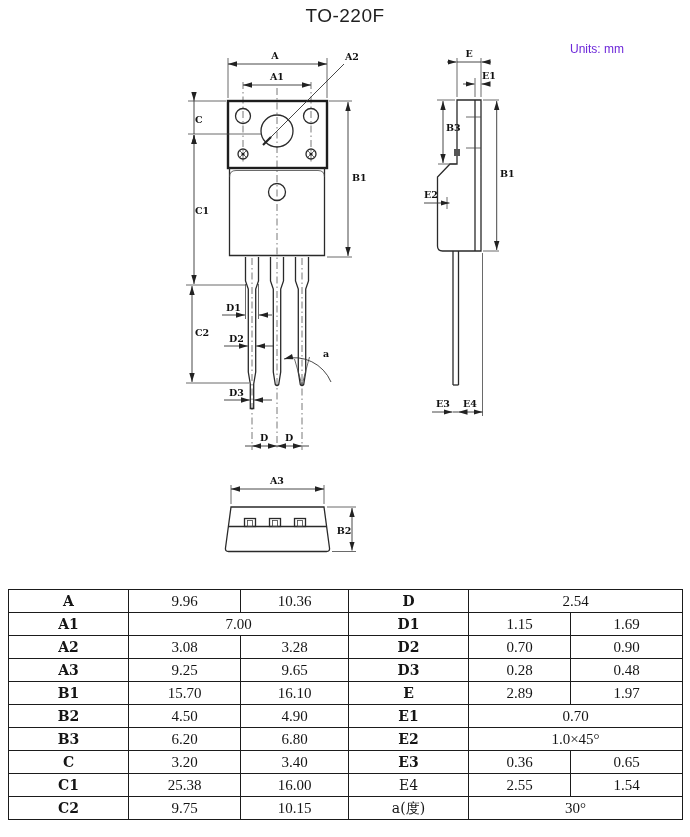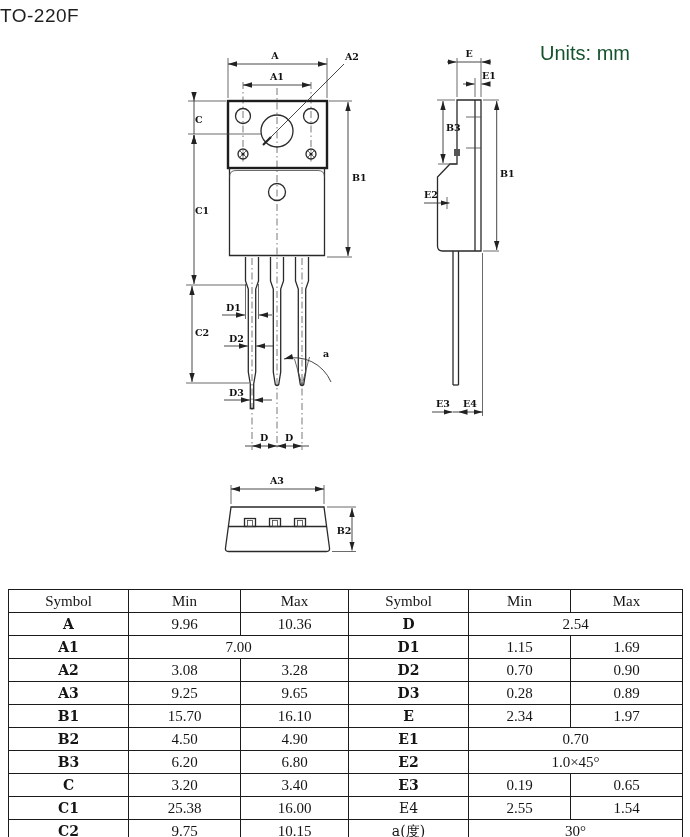--- a/index.html
+++ b/index.html
@@ -1,20 +1,20 @@
 <!DOCTYPE html>
 <html><head>
 <meta charset="utf-8">
 <style>
   html,body{margin:0;padding:0;background:#fff;}
   .page{position:relative;width:690px;height:837px;background:#ffffff;overflow:hidden;
         font-family:"Liberation Sans",sans-serif;color:#1a1a1a;}
-  .title{position:absolute;top:5px;left:0;width:690px;text-align:left;
+  .title{position:absolute;top:5px;left:0;width:690px;text-align:center;
          font-size:19px;letter-spacing:0.5px;color:#1f1f1f;}
-  .units{position:absolute;top:42px;left:540px;font-size:20px;color:#14532d;}
+  .units{position:absolute;top:42px;left:570px;font-size:12px;color:#6d28d9;}
   svg{position:absolute;top:0;left:0;}
   svg .ln{stroke:#2a2a2a;stroke-width:1.3;fill:none;}
   svg .bold{stroke:#1d1d1d;stroke-width:2.4;fill:none;}
   svg .dim{stroke:#333;stroke-width:0.9;fill:none;}
   svg .ext{stroke:#444;stroke-width:0.8;fill:none;}
   svg .ctr{stroke:#555;stroke-width:0.8;fill:none;stroke-dasharray:7 3 1.5 3;}
   svg .lbl{font-family:"DejaVu Serif",serif;font-weight:bold;font-size:9.5px;fill:#111;}
   .dims-table{position:absolute;left:8px;top:589px;width:674px;border-collapse:collapse;
               table-layout:fixed;font-family:"Liberation Serif",serif;font-size:15px;color:#151515;}
   .dims-table td,.dims-table th{border:1.5px solid #1b1b1b;height:22px;padding:0;
@@ -200,28 +200,20 @@
   <table class="dims-table">
     <colgroup>
       <col style="width:120px">
         <col style="width:112px">
         <col style="width:108px">
       <col style="width:120px">
         <col style="width:102px">
         <col style="width:112px">
     </colgroup>
     <tbody>
-        <tr>
-      <td>Symbol</td>
-      <td>Min</td>
-      <td>Max</td>
-      <td>Symbol</td>
-      <td>Min</td>
-      <td>Max</td>
-    </tr>
     <tr>
       <td class="sym">A</td>
       <td>9.96</td>
       <td>10.36</td>
       <td class="sym">D</td>
       <td colspan="2">2.54</td>
     </tr>
     <tr>
       <td class="sym">A1</td>
       <td colspan="2">7.00</td>
@@ -236,28 +228,28 @@
       <td class="sym">D2</td>
       <td>0.70</td>
       <td>0.90</td>
     </tr>
     <tr>
       <td class="sym">A3</td>
       <td>9.25</td>
       <td>9.65</td>
       <td class="sym">D3</td>
       <td>0.28</td>
-      <td>0.89</td>
+      <td>0.48</td>
     </tr>
     <tr>
       <td class="sym">B1</td>
       <td>15.70</td>
       <td>16.10</td>
       <td class="sym">E</td>
-      <td>2.34</td>
+      <td>2.89</td>
       <td>1.97</td>
     </tr>
     <tr>
       <td class="sym">B2</td>
       <td>4.50</td>
       <td>4.90</td>
       <td class="sym">E1</td>
       <td colspan="2">0.70</td>
     </tr>
     <tr>
@@ -265,21 +257,21 @@
       <td>6.20</td>
       <td>6.80</td>
       <td class="sym">E2</td>
       <td colspan="2">1.0×45°</td>
     </tr>
     <tr>
       <td class="sym">C</td>
       <td>3.20</td>
       <td>3.40</td>
       <td class="sym">E3</td>
-      <td>0.19</td>
+      <td>0.36</td>
       <td>0.65</td>
     </tr>
     <tr>
       <td class="sym">C1</td>
       <td>25.38</td>
       <td>16.00</td>
       <td class="sym sym-n">E4</td>
       <td>2.55</td>
       <td>1.54</td>
     </tr>

